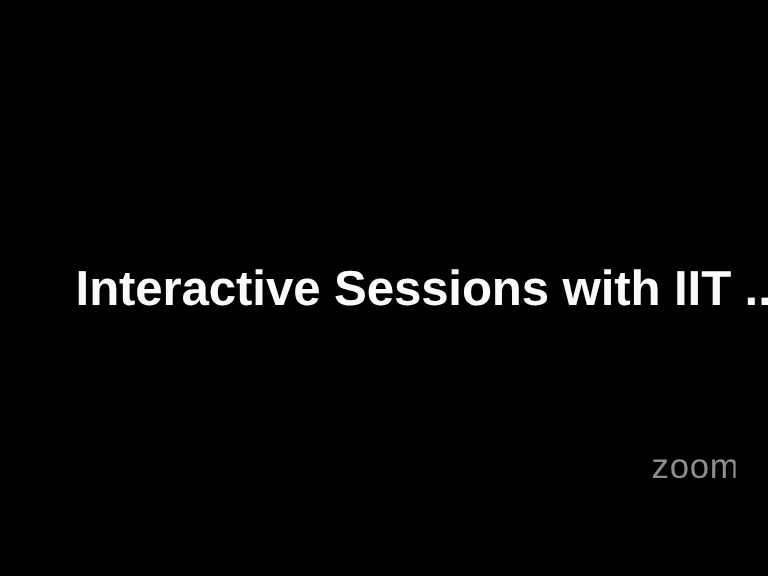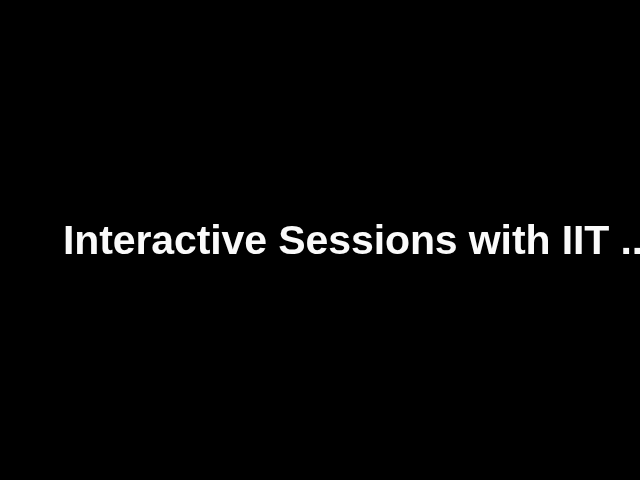--- a/index.html
+++ b/index.html
@@ -69,14 +69,19 @@
 </style>
 </head>
 <body>
 
 <div id="zoom-screen">
 
   <div id="meeting-title-area">
     <h1 id="meeting-title">Interactive Sessions with IIT ...</h1>
   </div>
 
+  <div id="zoom-watermark">
+    <svg width="70" height="28" viewBox="0 0 70 28" xmlns="http://www.w3.org/2000/svg">
+      <text id="zoom-wordmark-text" x="0" y="22">zoom</text>
+    </svg>
+  </div>
 
 </div>
 
 </body></html>

